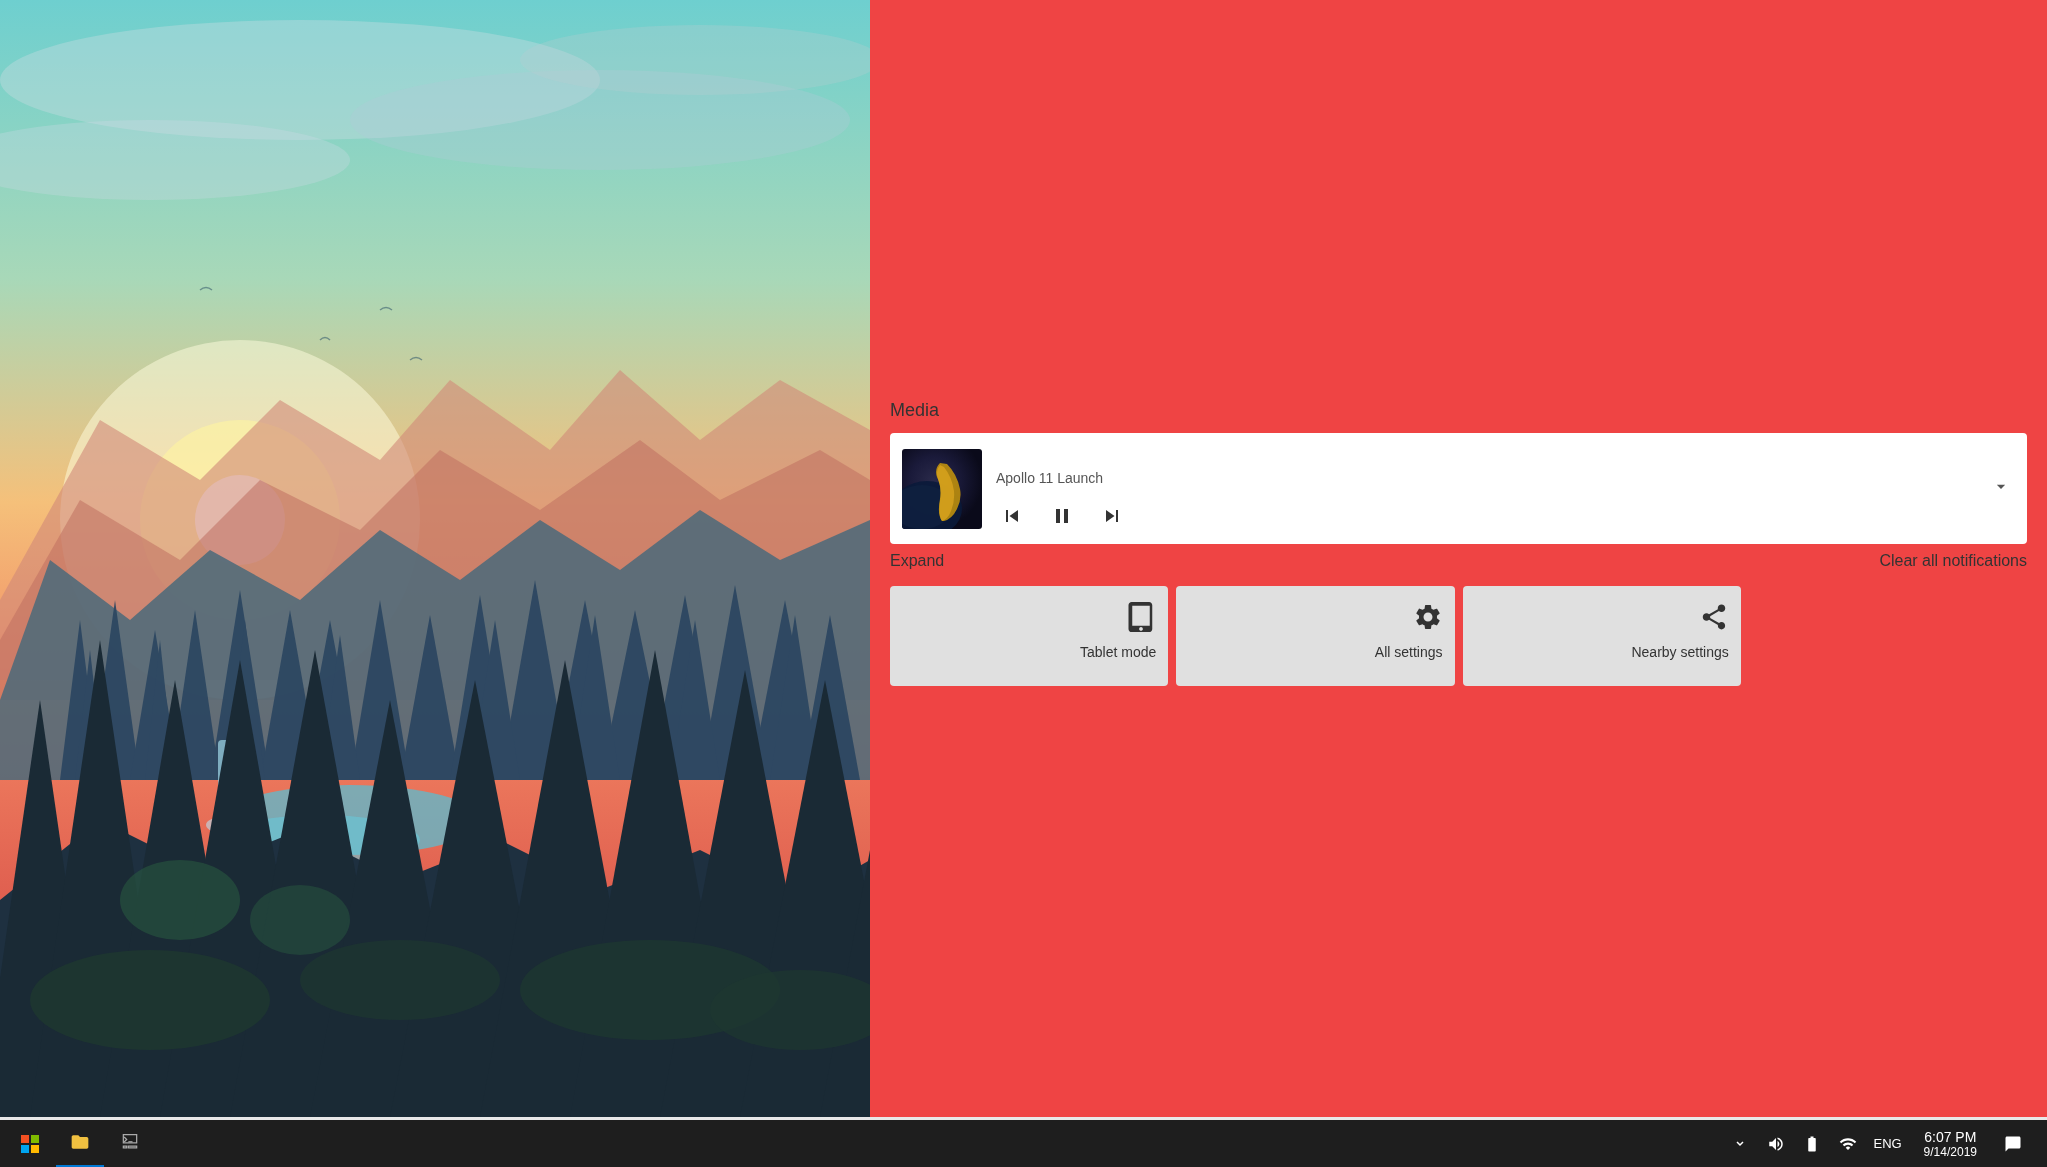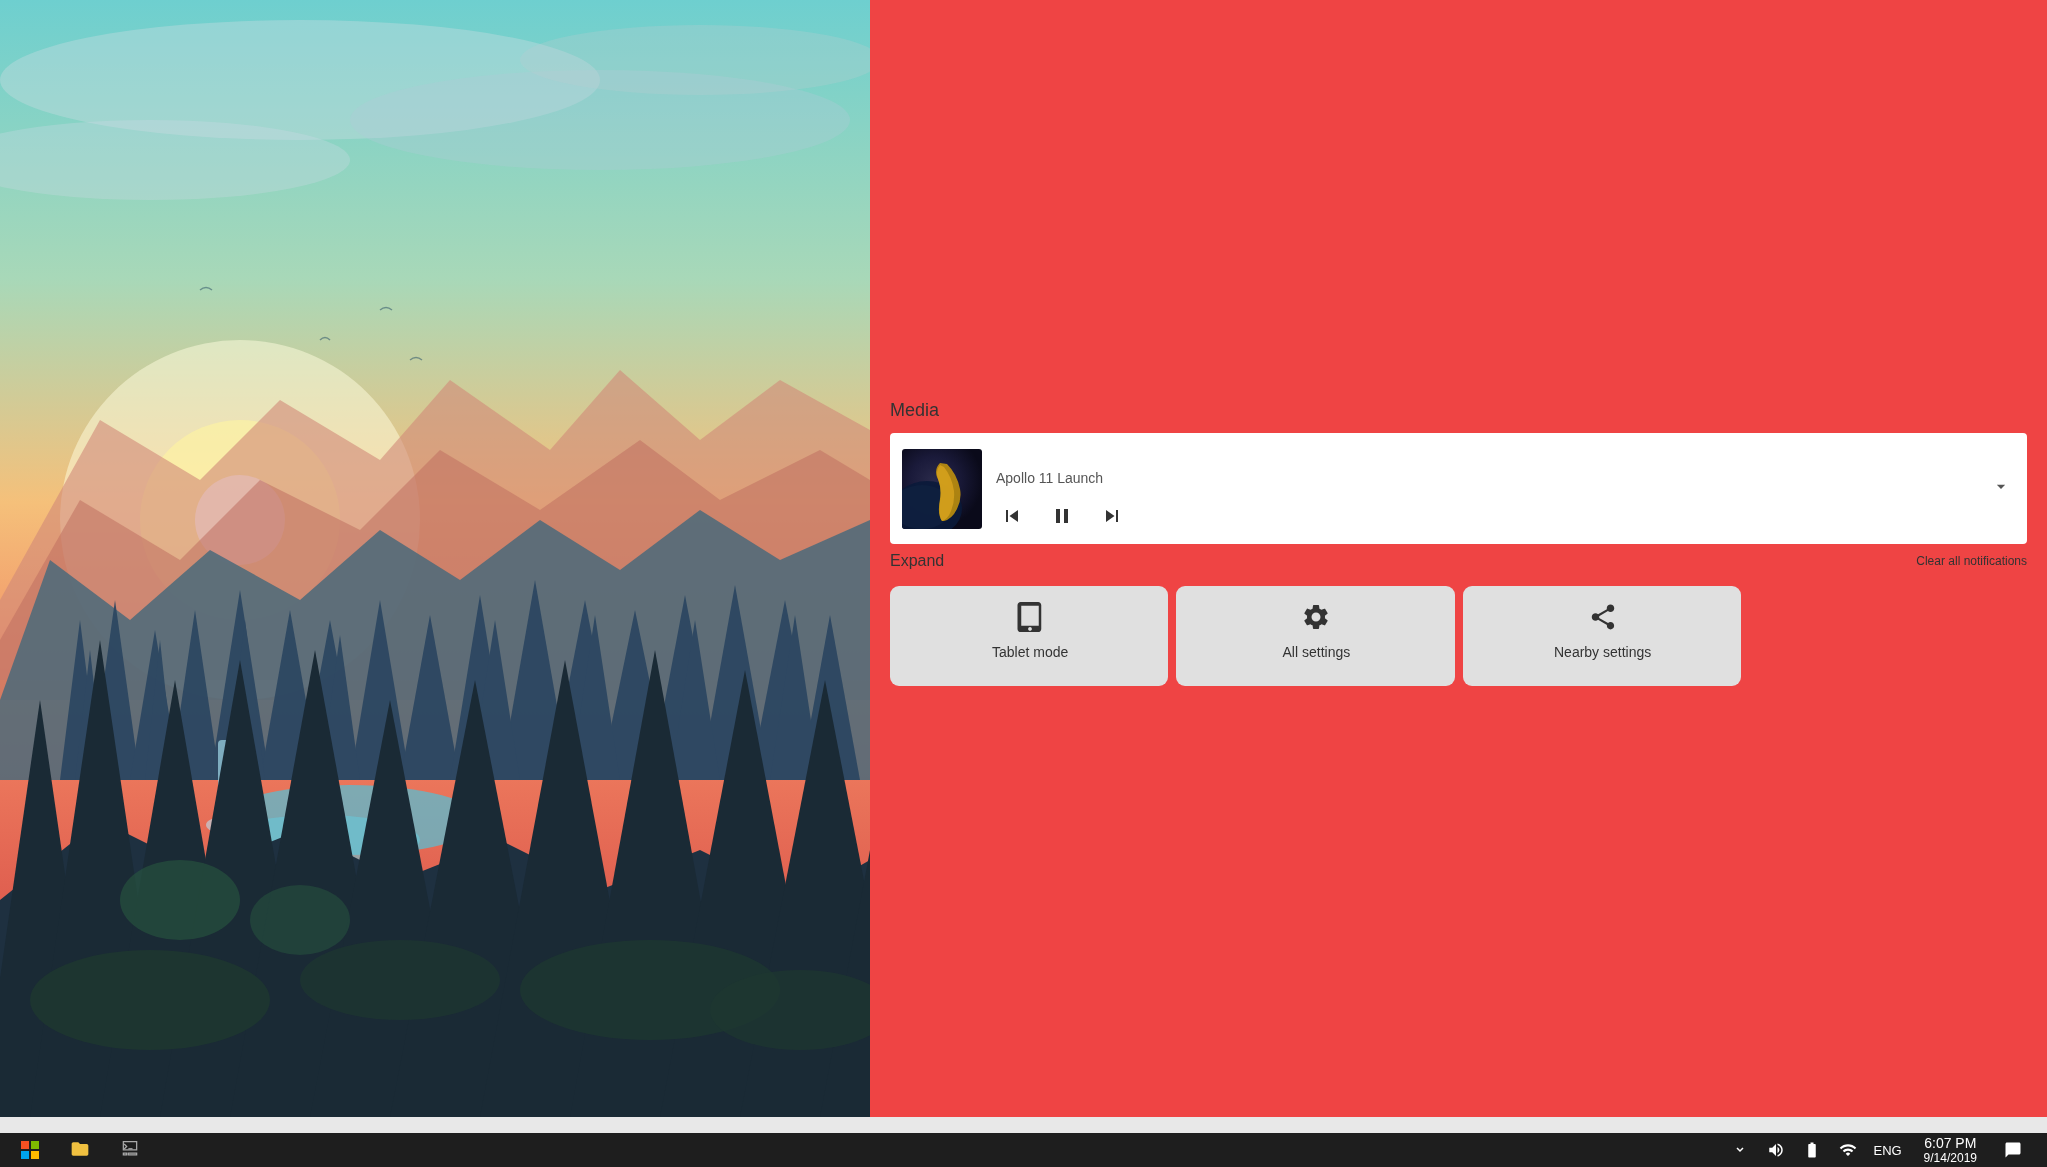--- a/index.html
+++ b/index.html
@@ -137,42 +137,42 @@
     #expand-btn {
       font-size: 16px;
       color: #333;
       background: none;
       border: none;
       cursor: pointer;
       font-family: 'Segoe UI', Arial, sans-serif;
     }
 
     #clear-all-btn {
-      font-size: 12px;
+      font-size: 16px;
       color: #333;
       background: none;
       border: none;
       cursor: pointer;
       font-family: 'Segoe UI', Arial, sans-serif;
     }
 
     
     #quick-actions {
       display: grid;
       grid-template-columns: repeat(4, 1fr);
       gap: 8px;
     }
 
     .quick-tile {
       background: #e0e0e0;
-      border-radius: 9px;
+      border-radius: 4px;
       padding: 16px 12px 14px 14px;
       display: flex;
       flex-direction: column;
-      align-items: center;
+      align-items: flex-end;
       gap: 8px;
       cursor: pointer;
       min-height: 100px;
     }
 
     .tile-icon {
       font-size: 26px;
       color: #333;
       line-height: 1;
     }
@@ -182,21 +182,21 @@
       color: #333;
       font-weight: 400;
     }
 
     
     #taskbar {
       position: absolute;
       bottom: 0;
       left: 0;
       width: 2047px;
-      height: 34px;
+      height: 47px;
       background: #1e1e1e;
       display: flex;
       flex-direction: row;
       align-items: center;
       padding: 0 6px;
       gap: 2px;
     }
 
     #start-btn {
       width: 48px;

